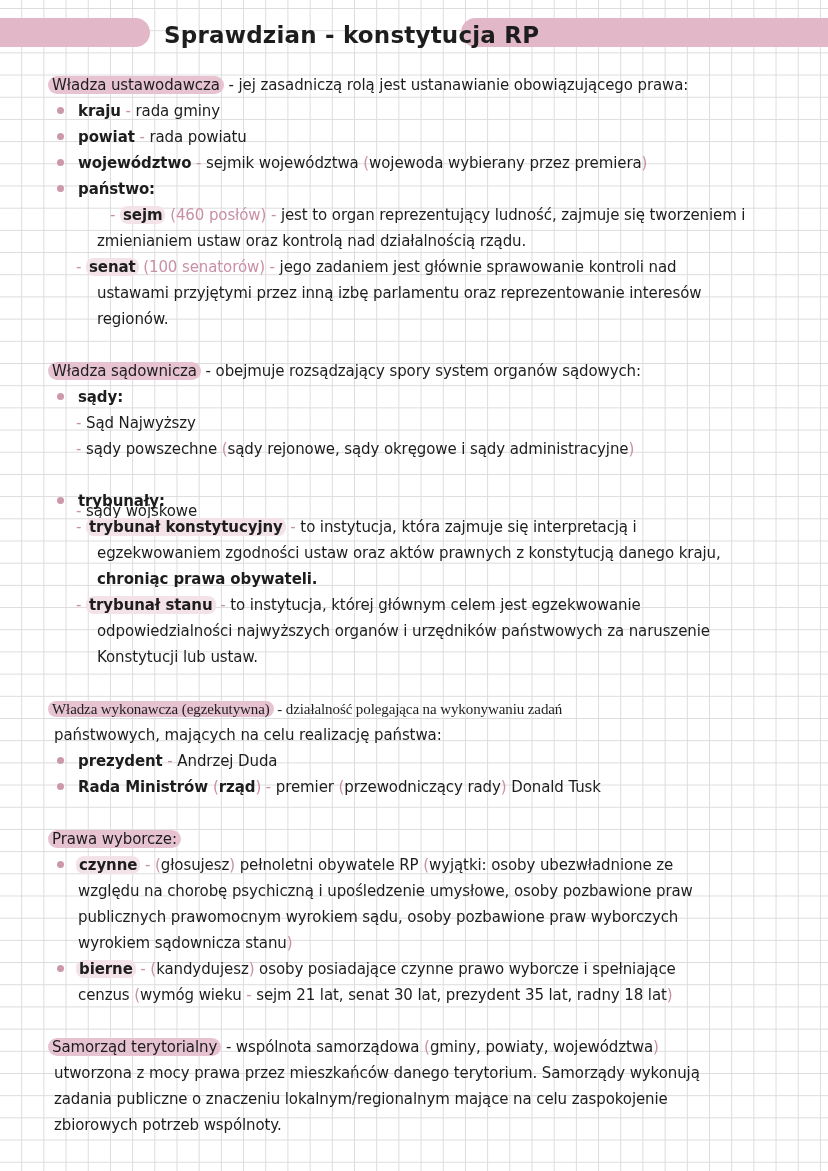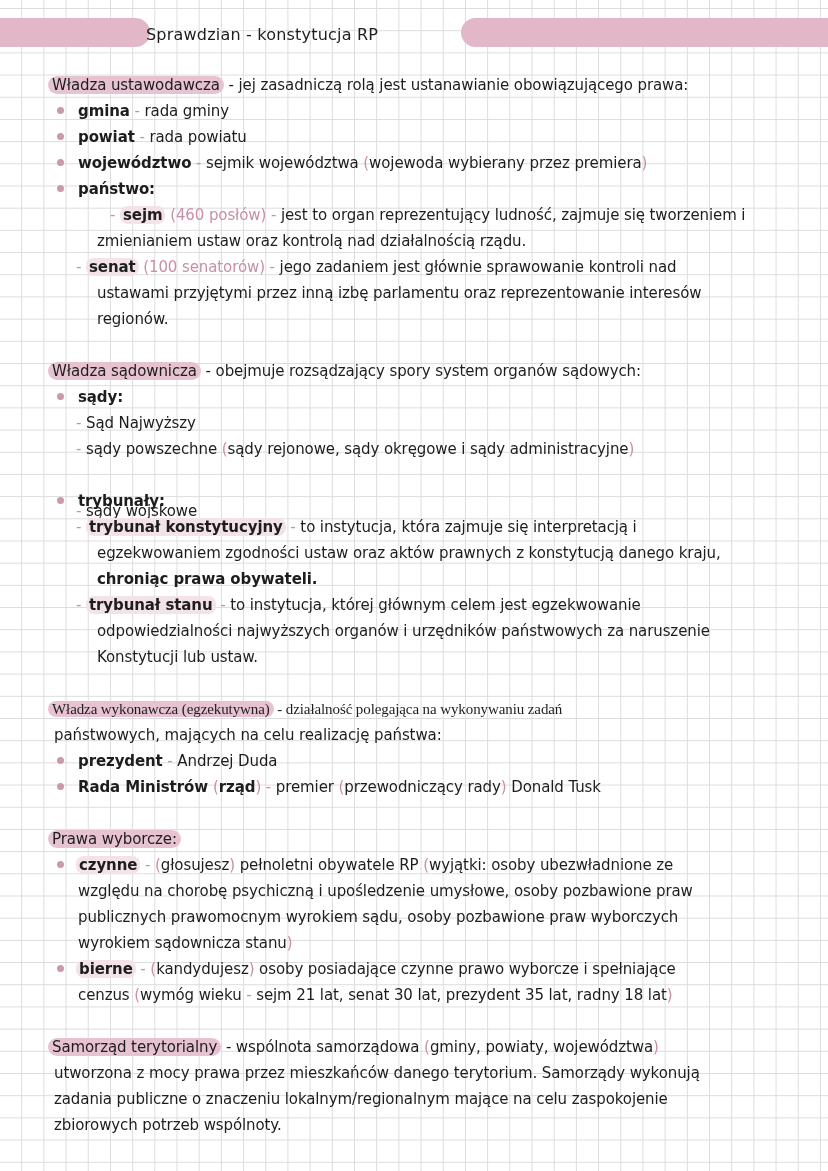--- a/index.html
+++ b/index.html
@@ -14,22 +14,22 @@
     font-family: "DejaVu Sans", sans-serif;
     color: #1d1d1d;
   }
   .hdr-bar {
     position: absolute; top: 18px; height: 29px;
     background: #e2b8c8; border-radius: 15px;
   }
   .hdr-left { left: -20px; width: 170px; }
   .hdr-right { left: 461px; width: 400px; }
   .title {
-    position: absolute; top: 20px; left: 146px;
-    font-size: 16px; font-weight: normal; letter-spacing: 0.2px;
+    position: absolute; top: 20px; left: 164px;
+    font-size: 23px; font-weight: bold; letter-spacing: 0.2px;
     line-height: 30px;
   }
   .content { position: absolute; left: 0; top: 0; width: 828px; }
   .line {
     position: absolute; white-space: nowrap;
     font-size: 15px; line-height: 24px; letter-spacing: -0.1px;
   }
   .hl {
     background: #e7c3d1; border-radius: 9px; padding: 0 4px;
   }
@@ -52,21 +52,21 @@
 <div class="title">Sprawdzian - konstytucja RP</div>
 
 <div class="content">
 
   <div class="line" style="top:73px;left:48px;">
     <span class="hl">Władza ustawodawcza</span><span> - jej zasadniczą rolą jest ustanawianie obowiązującego prawa:</span>
   </div>
 
   <div class="bullet" style="top:107px;left:57px;"></div>
   <div class="line" style="top:99px;left:78px;">
-    <span class="bold">gmina</span><span class="dash"> - </span><span>rada gminy</span>
+    <span class="bold">kraju</span><span class="dash"> - </span><span>rada gminy</span>
   </div>
 
   <div class="bullet" style="top:133px;left:57px;"></div>
   <div class="line" style="top:125px;left:78px;">
     <span class="bold">powiat</span><span class="dash"> - </span><span>rada powiatu</span>
   </div>
 
   <div class="bullet" style="top:159px;left:57px;"></div>
   <div class="line" style="top:151px;left:78px;">
     <span class="bold">województwo</span><span class="dash"> - </span><span>sejmik województwa </span><span class="pk">(</span><span>wojewoda wybierany przez premiera</span><span class="pk">)</span>

